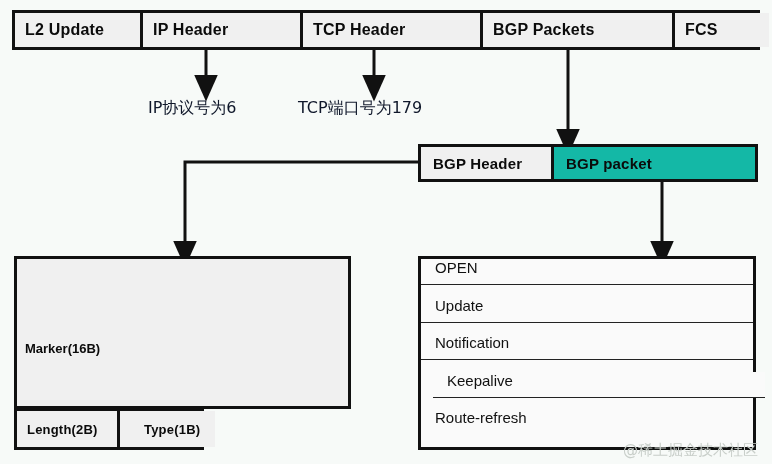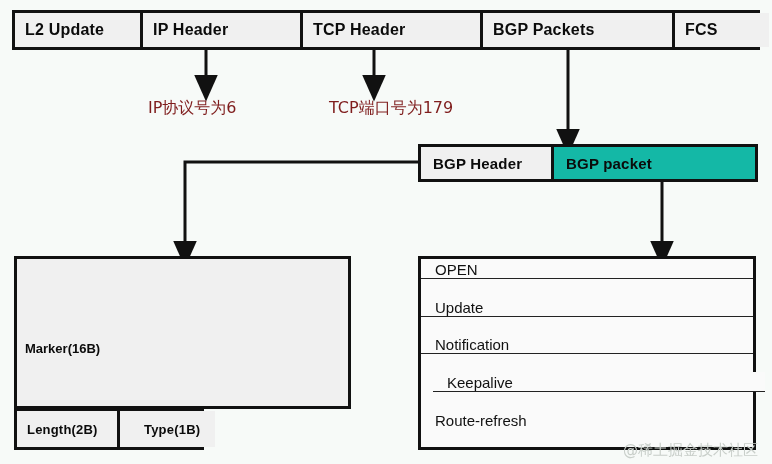--- a/index.html
+++ b/index.html
@@ -117,44 +117,44 @@
     top: 256px;
     width: 338px;
     height: 194px;
     background: #fafafa;
   }
   .msg-row {
     position: absolute;
     left: 0;
     width: 100%;
     box-sizing: border-box;
-    height: 20px;
+    height: 26px;
     display: flex;
-    align-items: flex-end;
+    align-items: flex-start;
     border-bottom: 1.5px solid #222;
     background: #fafafa;
   }
   .msg-row:last-child { border-bottom: none; }
   .msg-label {
     padding-left: 14px;
     font-size: 15px;
     color: #111;
     white-space: nowrap;
   }
 
   
   .caption {
     position: absolute;
     font-size: 16px;
-    color: #7f1d1d;
+    color: #0f172a;
     white-space: nowrap;
     font-family: "DejaVu Sans", "Liberation Sans", sans-serif;
   }
   #cap-ip  { left: 148px; top: 98px; }
-  #cap-tcp { left: 298px; top: 98px; margin-left: 31px; }
+  #cap-tcp { left: 298px; top: 98px; }
 
   
   #wires {
     position: absolute;
     left: 0;
     top: 0;
     width: 772px;
     height: 464px;
     pointer-events: none;
   }

